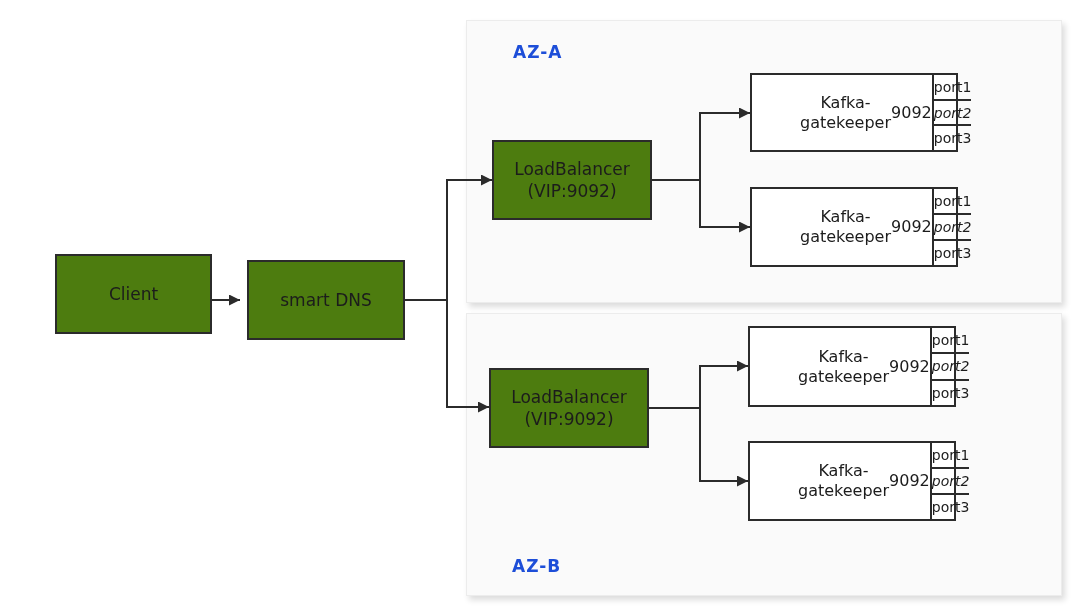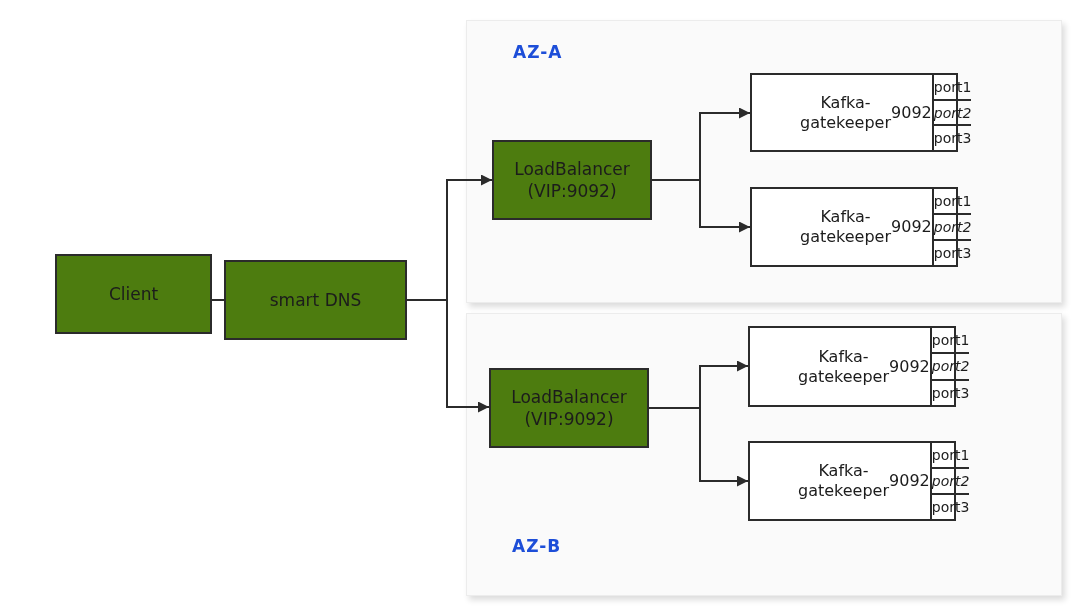--- a/index.html
+++ b/index.html
@@ -85,21 +85,21 @@
 </style>
 </head>
 <body>
 
 <div class="canvas">
 
   <div class="zone" style="left:466px; top:20px; width:594px; height:281px;"></div>
   <div class="zone" style="left:466px; top:313px; width:594px; height:281px;"></div>
 
   <div class="zone-label" style="left:513px; top:42px;">AZ-A</div>
-  <div class="zone-label" style="left:512px; top:536px;">AZ-B</div>
+  <div class="zone-label" style="left:512px; top:556px;">AZ-B</div>
 
   <svg class="wires" viewBox="0 0 1080 615" xmlns="http://www.w3.org/2000/svg">
     <defs>
       <marker id="arrow" viewBox="0 0 10 10" refX="10" refY="5" markerUnits="userSpaceOnUse" markerWidth="13" markerHeight="11" orient="auto">
         <path d="M0,0 L10,5 L0,10 z" fill="#2b2b2b"></path>
       </marker>
     </defs>
     <g stroke="#2b2b2b" stroke-width="2" fill="none">
       <path d="M172,300 H240" marker-end="url(#arrow)"></path>
       <path d="M398,300 H447 V180 H492" marker-end="url(#arrow)"></path>
@@ -108,21 +108,21 @@
       <path d="M700,180 V227 H750" marker-end="url(#arrow)"></path>
       <path d="M649,408 H700 V366 H748" marker-end="url(#arrow)"></path>
       <path d="M700,408 V481 H748" marker-end="url(#arrow)"></path>
     </g>
   </svg>
 
   <div class="node" style="left:15px; top:254px; width:157px; height:80px;margin-left:40px;">
     <span>Client</span>
   </div>
 
-  <div class="node" style="left:224px; top:260px; width:183px; height:80px;">
+  <div class="node" style="left:247px; top:260px; width:158px; height:80px;">
     <span>smart DNS</span>
   </div>
 
   <div class="node" style="left:492px; top:140px; width:160px; height:80px;">
     <span class="two-line">
       <span>LoadBalancer</span>
       <span>(VIP:9092)</span>
     </span>
   </div>
 

